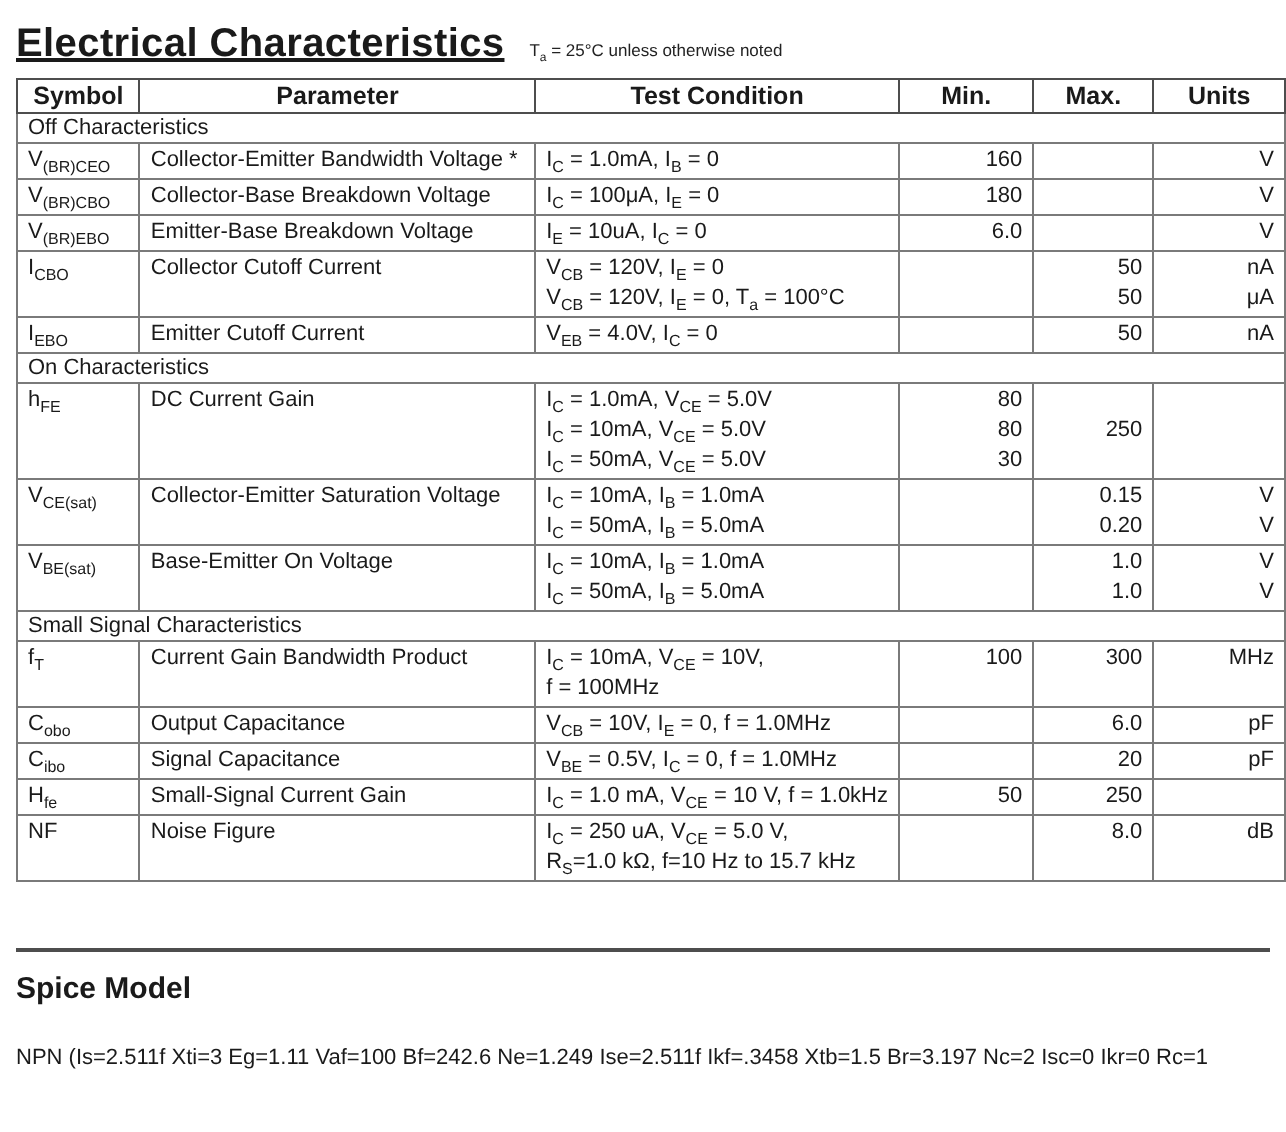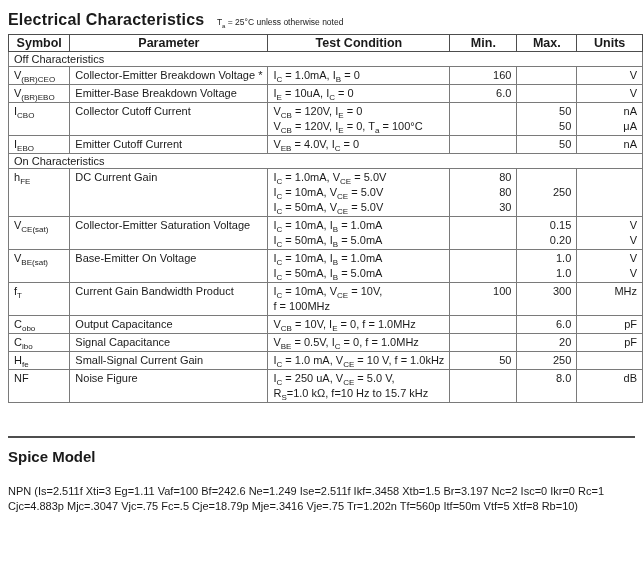--- a/index.html
+++ b/index.html
@@ -3,21 +3,21 @@
 <meta charset="utf-8">
 <style>
   html,body { margin:0; padding:0; background:#ffffff; }
   body {
     width:643px; height:566px;
     font-family:"Liberation Sans", sans-serif;
     color:#1a1a1a;
     overflow:hidden;
   }
   .title-row { margin:11px 8px 5px 8px; }
-  .page-title { display:inline; font-size:16px; font-weight:bold; letter-spacing:0.2px; }
+  .page-title { display:inline; font-size:20px; font-weight:bold; letter-spacing:0.2px;text-decoration:underline; }
   .title-note { font-size:8.5px; margin-left:8px; color:#222; }
   .title-note sub { font-size:6px; }
 
   table.chars {
     border-collapse:collapse;
     margin-left:8px;
     table-layout:fixed;
     border:1px solid #4d4d4d;
   }
   .chars th, .chars td {
@@ -89,27 +89,47 @@
   </thead>
   <tbody>
       <tr>
         <td colspan="6" class="section-cell">Off Characteristics</td>
       </tr>
       <tr>
         <td class="c-sym">
           <div class="line">V<sub>(BR)CEO</sub></div>
         </td>
         <td class="c-param">
-          <div class="line">Collector-Emitter Breakdown Voltage *</div>
+          <div class="line">Collector-Emitter Bandwidth Voltage *</div>
         </td>
         <td class="c-cond">
           <div class="line">I<sub>C</sub> = 1.0mA, I<sub>B</sub> = 0</div>
         </td>
         <td class="c-min">
           <div class="line">160</div>
+        </td>
+        <td class="c-max">
+          <div class="line">&nbsp;</div>
+        </td>
+        <td class="c-units">
+          <div class="line">V</div>
+        </td>
+      </tr>
+      <tr>
+        <td class="c-sym">
+          <div class="line">V<sub>(BR)CBO</sub></div>
+        </td>
+        <td class="c-param">
+          <div class="line">Collector-Base Breakdown Voltage</div>
+        </td>
+        <td class="c-cond">
+          <div class="line">I<sub>C</sub> = 100μA, I<sub>E</sub> = 0</div>
+        </td>
+        <td class="c-min">
+          <div class="line">180</div>
         </td>
         <td class="c-max">
           <div class="line">&nbsp;</div>
         </td>
         <td class="c-units">
           <div class="line">V</div>
         </td>
       </tr>
       <tr>
         <td class="c-sym">
@@ -248,20 +268,23 @@
         <td class="c-max">
           <div class="line">1.0</div>
           <div class="line">1.0</div>
         </td>
         <td class="c-units">
           <div class="line">V</div>
           <div class="line">V</div>
         </td>
       </tr>
       <tr>
+        <td colspan="6" class="section-cell">Small Signal Characteristics</td>
+      </tr>
+      <tr>
         <td class="c-sym">
           <div class="line">f<sub>T</sub></div>
         </td>
         <td class="c-param">
           <div class="line">Current Gain Bandwidth Product</div>
         </td>
         <td class="c-cond">
           <div class="line">I<sub>C</sub> = 10mA, V<sub>CE</sub> = 10V,</div>
           <div class="line">f = 100MHz</div>
         </td>
@@ -363,14 +386,13 @@
         </td>
       </tr>
     </tbody>
 </table>
 
 <hr class="divider">
 
 <div class="spice-heading">Spice Model</div>
 <div class="spice-text">
   <div class="line">NPN (Is=2.511f Xti=3 Eg=1.11 Vaf=100 Bf=242.6 Ne=1.249 Ise=2.511f Ikf=.3458 Xtb=1.5 Br=3.197 Nc=2 Isc=0 Ikr=0 Rc=1</div>
-  <div class="line">Cjc=4.883p Mjc=.3047 Vjc=.75 Fc=.5 Cje=18.79p Mje=.3416 Vje=.75 Tr=1.202n Tf=560p Itf=50m Vtf=5 Xtf=8 Rb=10)</div>
 </div>
 
 </body></html>

